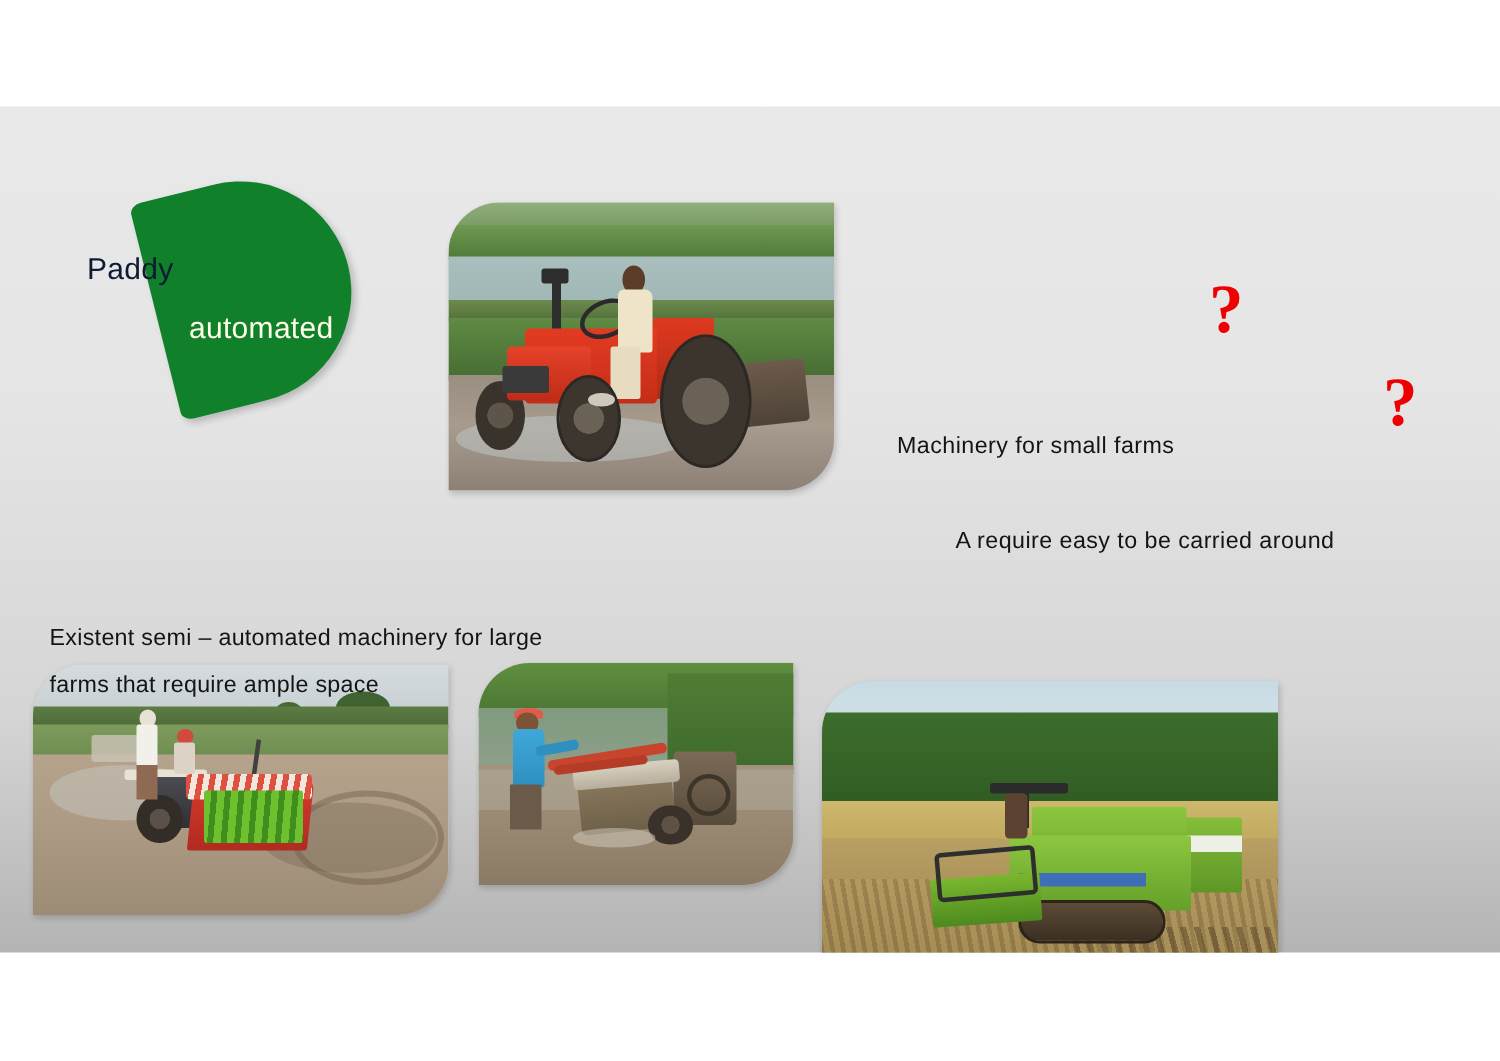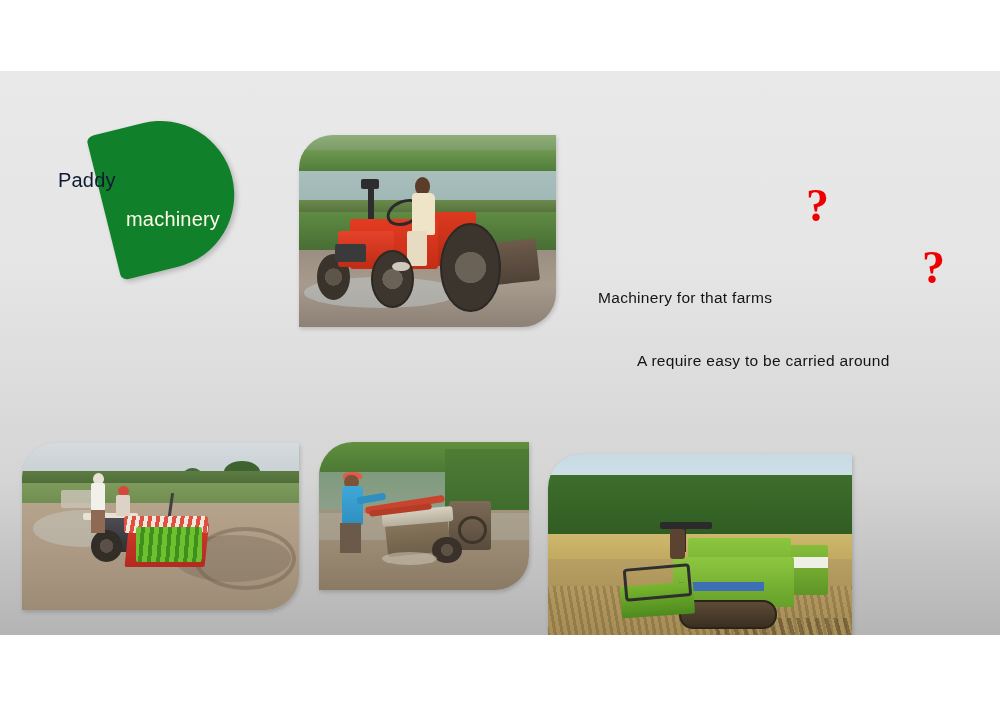--- a/index.html
+++ b/index.html
@@ -470,21 +470,21 @@
   #q2 { left: 922px; top: 174px; }
 </style>
 </head>
 <body>
 
 <div id="slide">
 
   <div id="paddy-badge">
     <div id="paddy-shape"></div>
     <div id="paddy-label">Paddy</div>
-    <div id="machinery-label">machinery</div>
+    <div id="machinery-label">automated</div>
   </div>
 
   <div class="photo" id="photo-tractor">
     <div class="scene">
       <div class="sky"></div>
       <div class="grass-far"></div>
       <div class="water-far"></div>
       <div class="bank"></div>
       <div class="grass-mid"></div>
       <div class="mud"></div>
@@ -575,22 +575,26 @@
       <div class="stripe"></div>
       <div class="canopy-post"></div>
       <div class="canopy"></div>
       <div class="driver"></div>
       <div class="track"></div>
       <div class="header"></div>
       <div class="reel"></div>
     </div>
   </div>
 
-  <div class="caption" id="cap-small-farms">Machinery for that farms</div>
+  <div class="caption" id="cap-small-farms">Machinery for small farms</div>
 
   <div class="caption" id="cap-easy-carry">A require easy to be carried around</div>
 
+  <div id="cap-existent">
+    <span class="line">Existent semi – automated machinery for large</span>
+    <span class="line">farms that require ample space</span>
+  </div>
 
   <div class="qmark" id="q1">?</div>
 
   <div class="qmark" id="q2">?</div>
 
 </div>
 
 </body></html>

